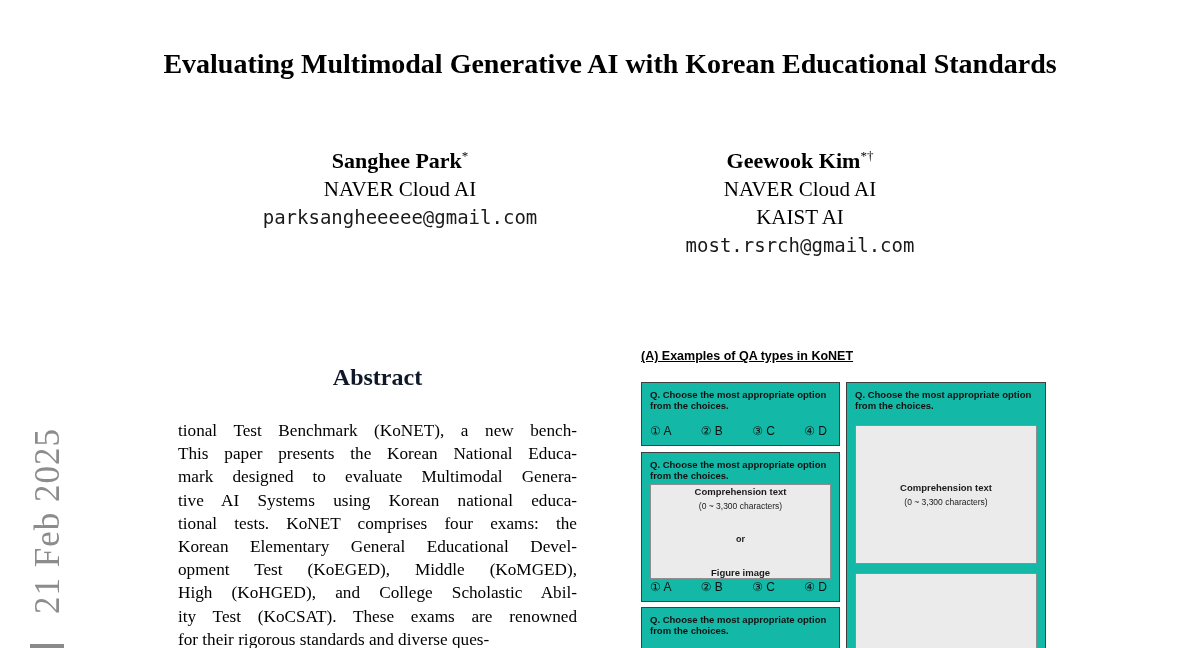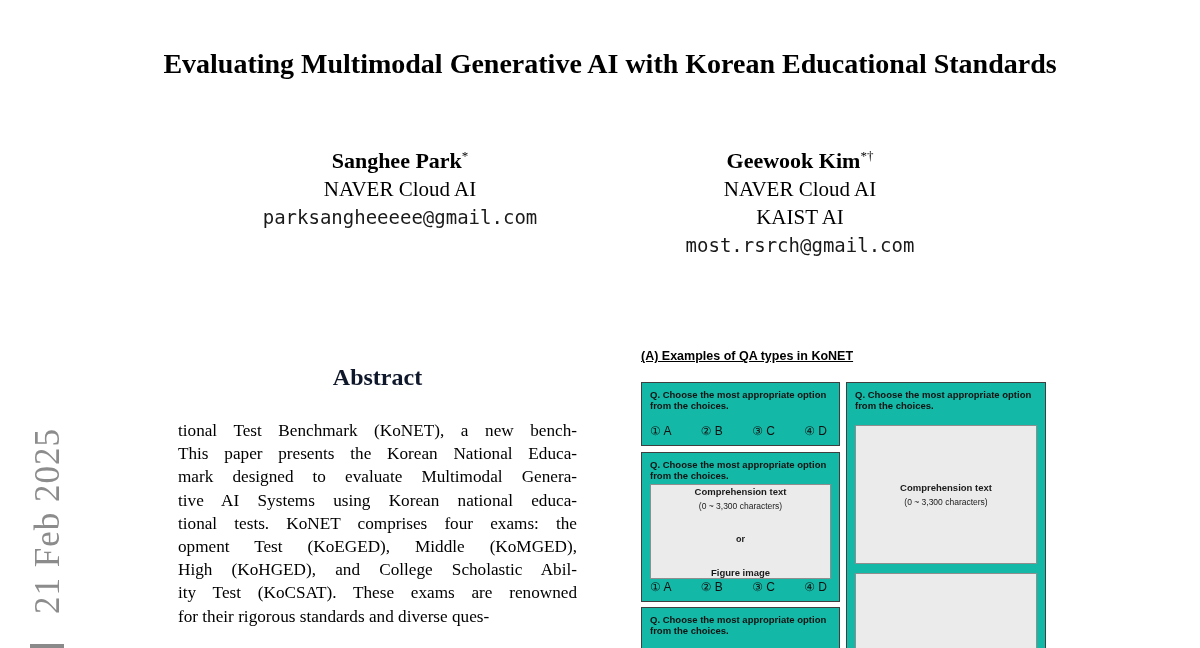--- a/index.html
+++ b/index.html
@@ -99,20 +99,21 @@
     <div class="email">most.rsrch@gmail.com</div>
   </div>
 
   <div class="abstract-heading">Abstract</div>
   <div class="abstract-body">
     <div class="abs-line">tional Test Benchmark (KoNET), a new bench-</div>
     <div class="abs-line">This paper presents the Korean National Educa-</div>
     <div class="abs-line">mark designed to evaluate Multimodal Genera-</div>
     <div class="abs-line">tive AI Systems using Korean national educa-</div>
     <div class="abs-line">tional tests. KoNET comprises four exams: the</div>
+    <div class="abs-line">Korean Elementary General Educational Devel-</div>
     <div class="abs-line">opment Test (KoEGED), Middle (KoMGED),</div>
     <div class="abs-line">High (KoHGED), and College Scholastic Abil-</div>
     <div class="abs-line">ity Test (KoCSAT). These exams are renowned</div>
     <div class="abs-line last">for their rigorous standards and diverse ques-</div>
   </div>
 
   <div class="fig-caption">(A) Examples of QA types in KoNET</div>
 
   <div class="qbox qbox-a1">
     <div class="qtext">

